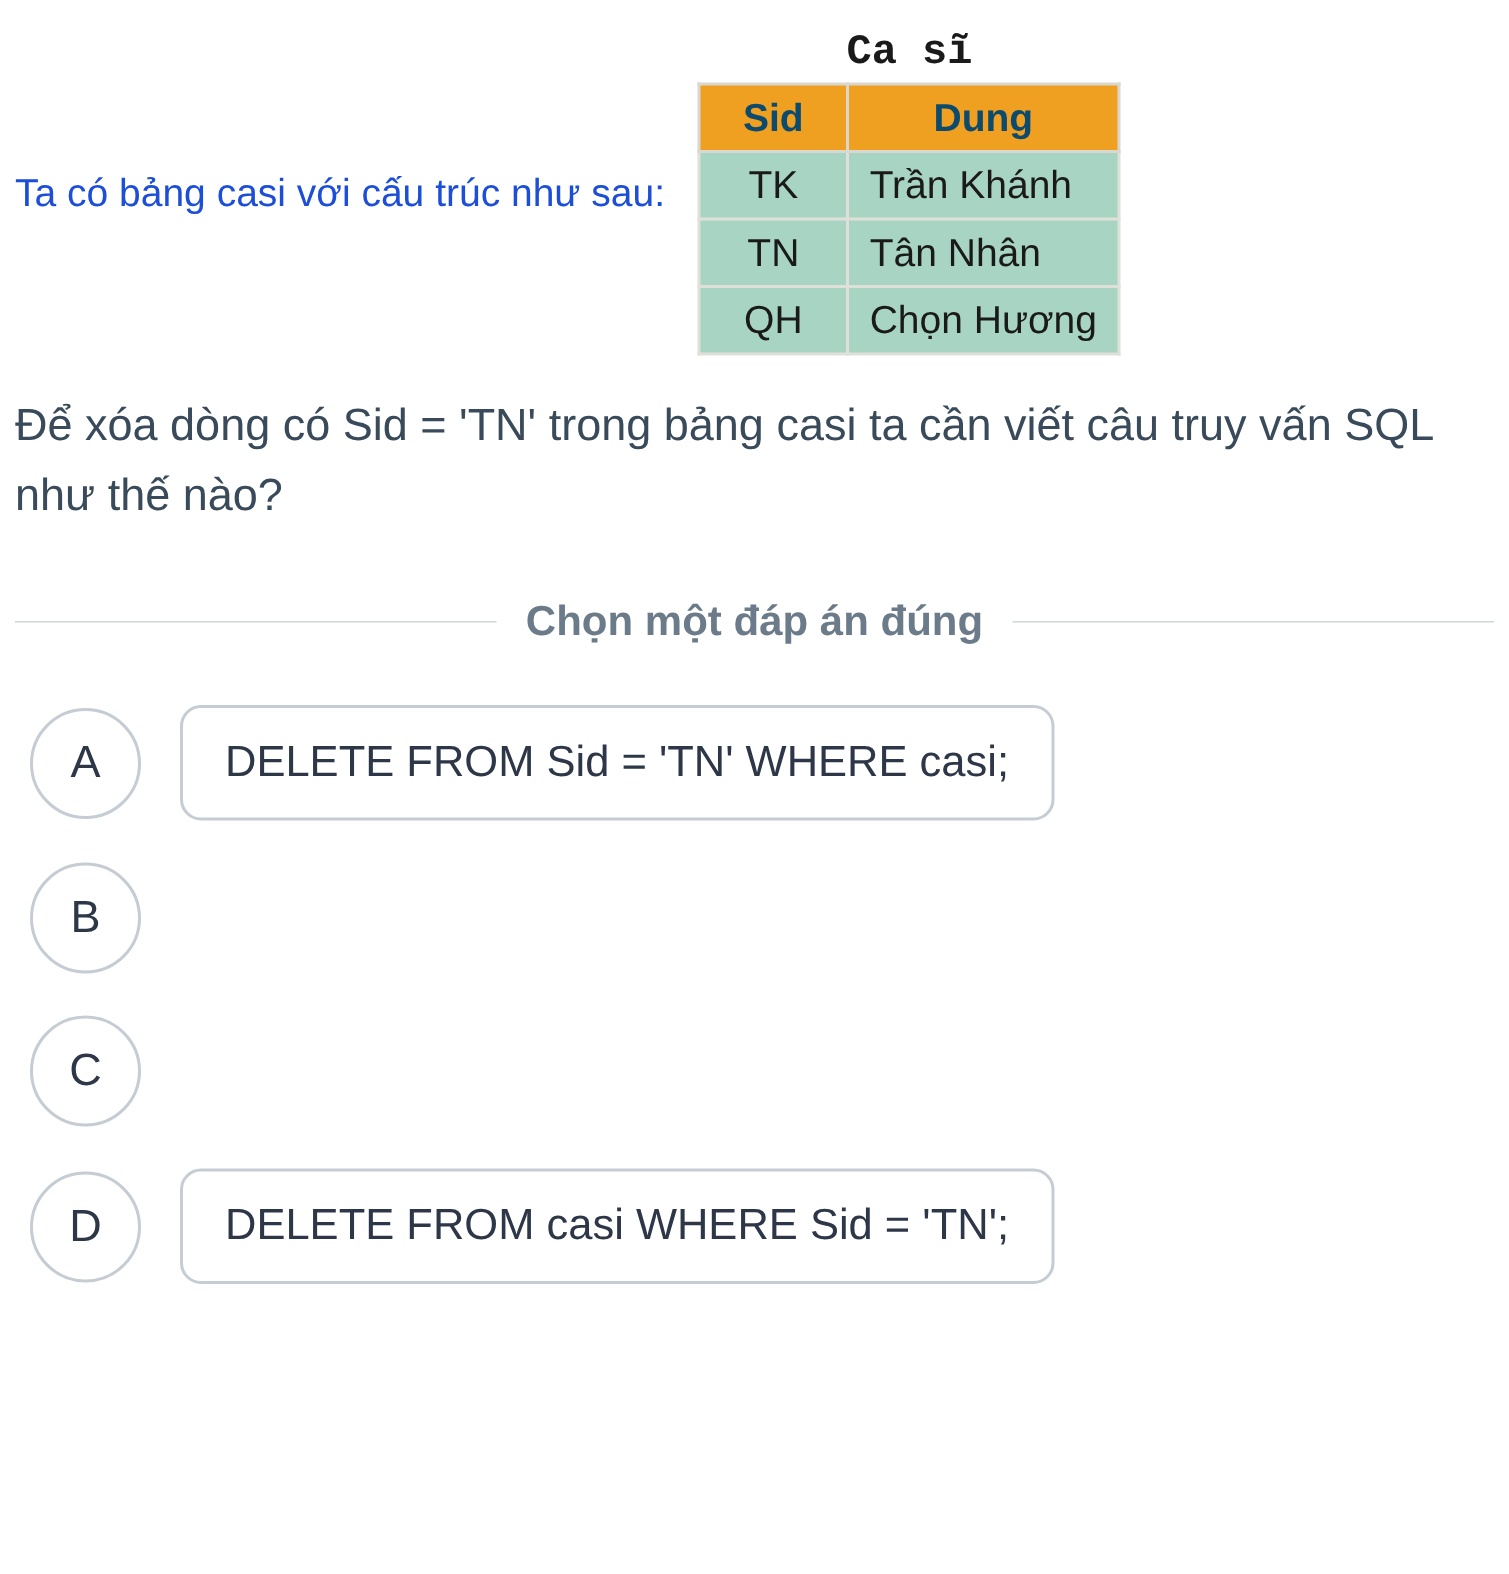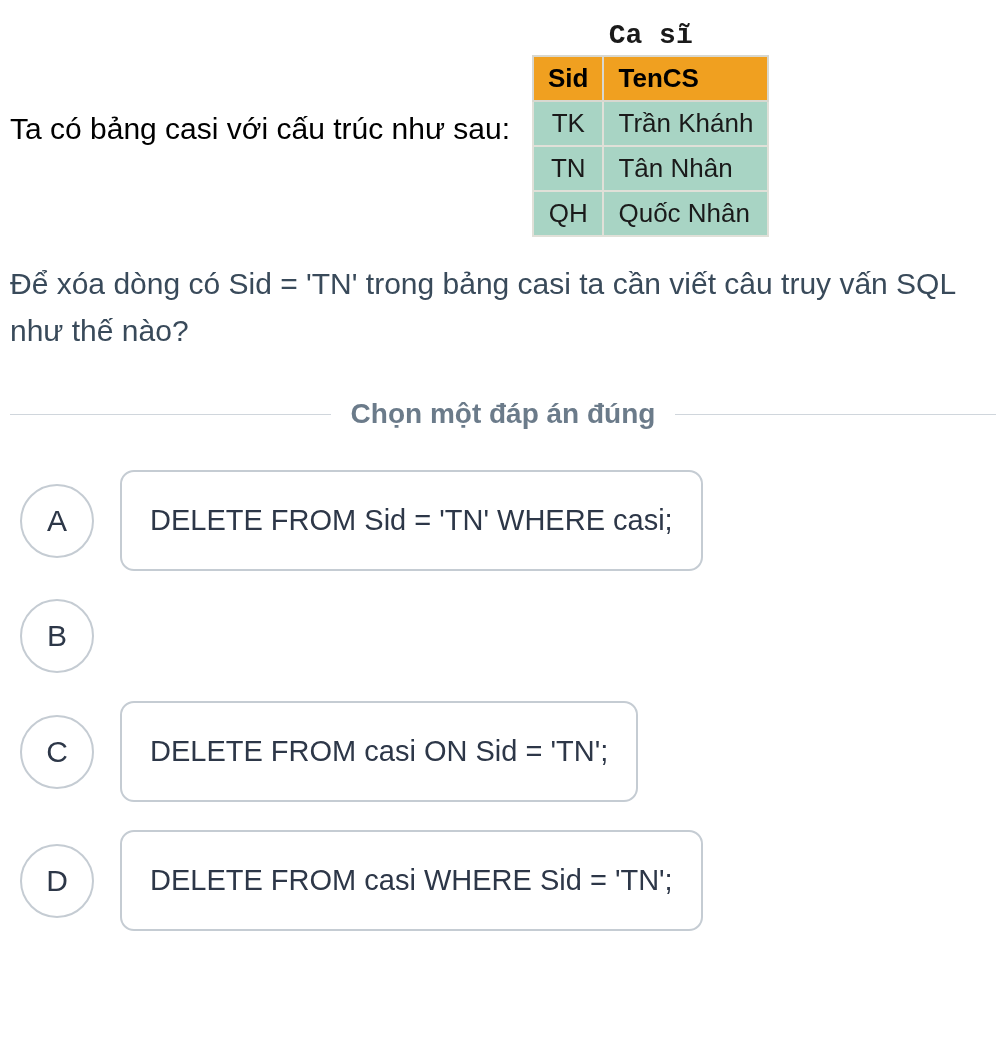--- a/index.html
+++ b/index.html
@@ -4,22 +4,22 @@
 <style>
   * { box-sizing: border-box; margin: 0; padding: 0; }
   body {
     font-family: Arial, Helvetica, sans-serif;
     background: #ffffff;
     color: #2d3748;
     padding: 20px 10px;
     width: 1006px;
   }
   .intro-text {
-    font-size: 30px;
-    color: #000000;
+    font-size: 26px;
+    color: #1d4ed8;
     line-height: 1.5;
   }
   .intro-line {
     display: inline-block;
     vertical-align: middle;
   }
   .casi-table-wrap {
     display: inline-block;
     vertical-align: middle;
     margin-left: 10px;
@@ -31,25 +31,25 @@
     color: #1a1a1a;
     margin-bottom: 4px;
     font-family: Liberation Mono, monospace;
   }
   .casi-table {
     border-collapse: collapse;
     font-size: 26px;
   }
   .casi-table th {
     background: #f0a020;
-    color: #000000;
+    color: #0c4a6e;
     font-weight: bold;
-    padding: 6px 14px;
+    padding: 6px 28px;
     border: 2px solid #d8d8d0;
-    text-align: left;
+    text-align: center;
   }
   .casi-table td {
     background: #a8d4c4;
     color: #1a1a1a;
     padding: 6px 14px;
     border: 2px solid #e0e0d8;
     margin-top: 30px;
   }
   .casi-table td.sid {
     text-align: center;
@@ -99,21 +99,21 @@
     justify-content: center;
     font-size: 30px;
     color: #2d3748;
     background: #fff;
     cursor: pointer;
   }
   .option-text {
     flex: 0 1 auto;
     border: 2px solid #c5ccd3;
     border-radius: 14px;
-    padding: 32px 28px;
+    padding: 20px 28px;
     font-size: 29px;
     color: #2d3748;
     background: #fff;
     cursor: pointer;
   }
   .top-flex {
     display: flex;
     align-items: center;
     gap: 12px;
     flex-wrap: nowrap;
@@ -123,35 +123,35 @@
 <body>
 
 <div class="top-flex">
   <div class="intro-text intro-line">Ta có bảng casi với cấu trúc như sau:</div>
   <div class="casi-table-wrap">
     <div class="table-title">Ca sĩ</div>
     <table class="casi-table">
       <thead>
         <tr>
           <th>Sid</th>
-          <th>TenCS</th>
+          <th>Dung</th>
         </tr>
       </thead>
       <tbody>
         <tr>
           <td class="sid">TK</td>
           <td>Trần Khánh</td>
         </tr>
         <tr>
           <td class="sid">TN</td>
           <td>Tân Nhân</td>
         </tr>
         <tr>
           <td class="sid">QH</td>
-          <td>Quốc Nhân</td>
+          <td>Chọn Hương</td>
         </tr>
       </tbody>
     </table>
   </div>
 </div>
 
 <div class="question-text">Để xóa dòng có Sid = 'TN' trong bảng casi ta cần viết câu truy vấn SQL như thế nào?</div>
 
 <div class="prompt-row">
   <div class="line"></div>
@@ -162,19 +162,18 @@
 <div class="options">
   <div class="option">
     <div class="option-letter">A</div>
     <div class="option-text">DELETE FROM Sid = 'TN' WHERE casi;</div>
   </div>
   <div class="option">
     <div class="option-letter">B</div>
   </div>
   <div class="option">
     <div class="option-letter">C</div>
-    <div class="option-text">DELETE FROM casi ON Sid = 'TN';</div>
   </div>
   <div class="option">
     <div class="option-letter">D</div>
     <div class="option-text">DELETE FROM casi WHERE Sid = 'TN';</div>
   </div>
 </div>
 
 </body></html>

